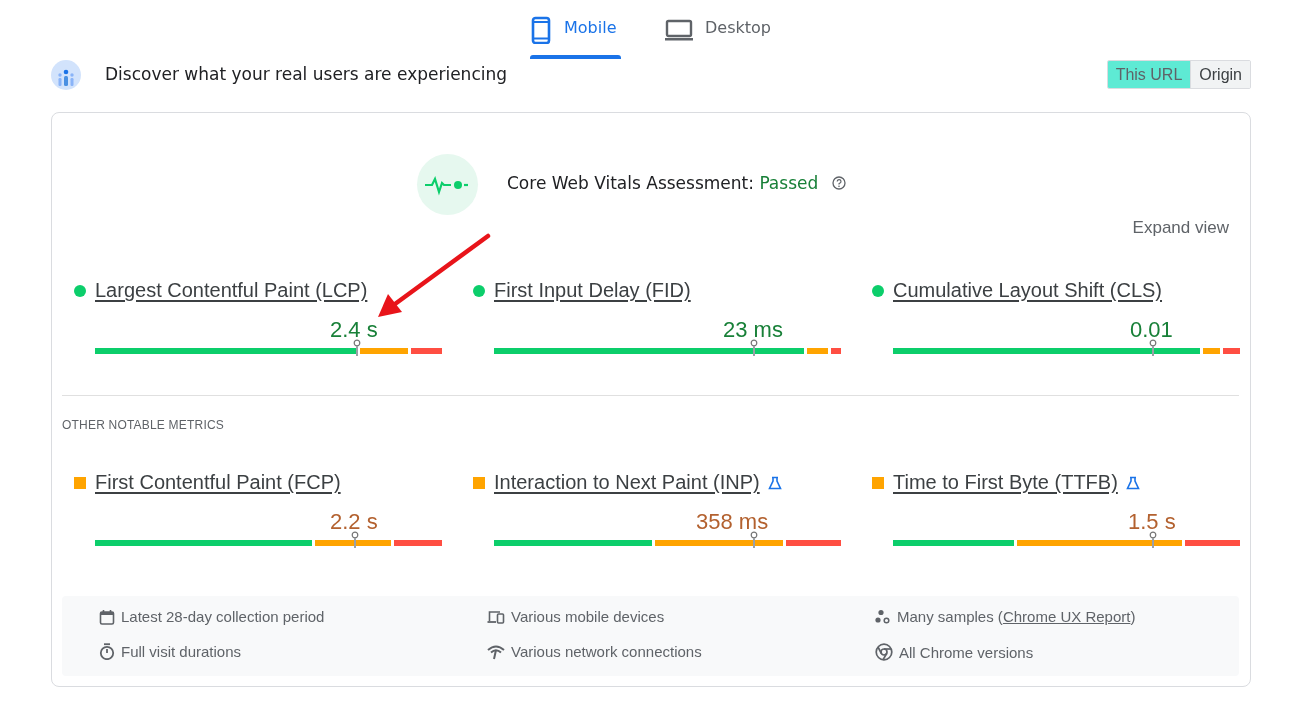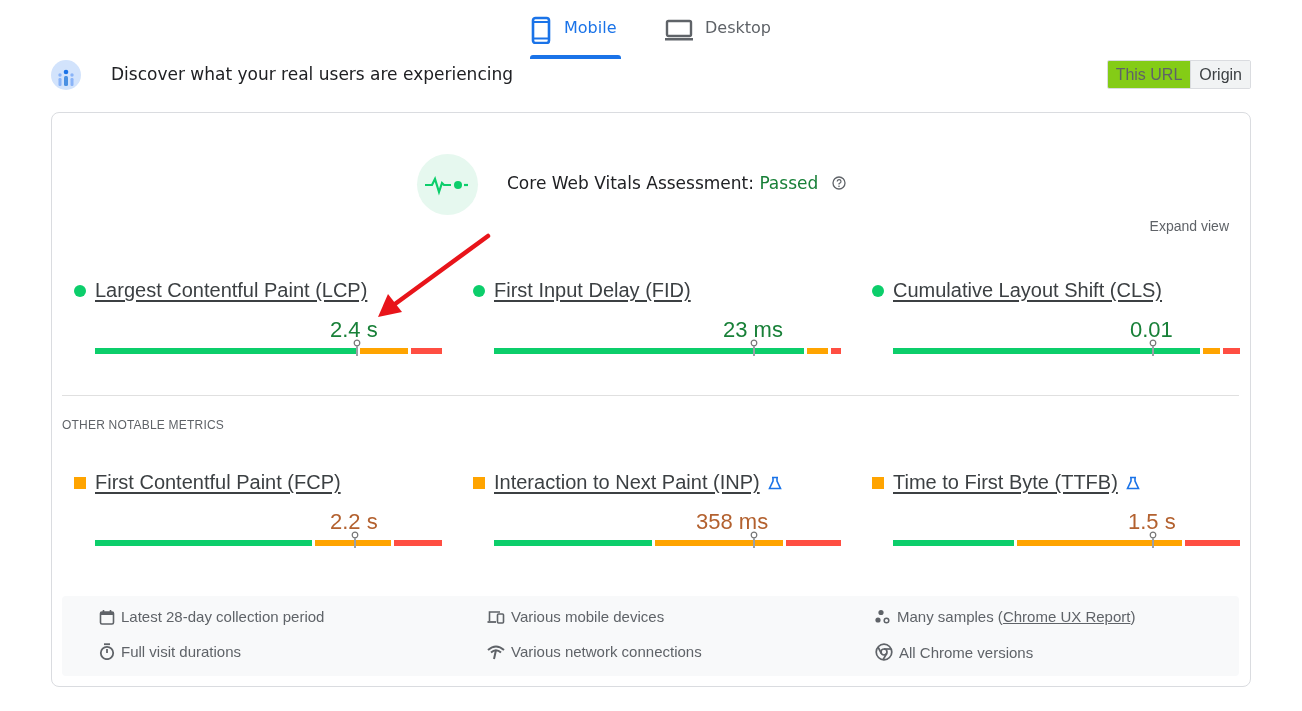--- a/index.html
+++ b/index.html
@@ -13,33 +13,33 @@
   .tab-desktop { left: 665px; }
   .tab-label { font-size: 18px; line-height: 32px; font-family: "DejaVu Sans", sans-serif; font-size: 16px; }
   .tab-mobile .tab-label { color: #1a73e8; }
   .tab-desktop .tab-label { color: #5f6368; }
   .tab-underline { position: absolute; left: 530px; top: 55px; width: 91px; height: 4px; background: #1a73e8; border-radius: 3px 3px 0 0; }
   .tab svg { margin-top: 4px; }
 
   
   .header { position: absolute; top: 60px; left: 51px; width: 1200px; height: 32px; }
   .header-icon { position: absolute; left: 0; top: 0; width: 30px; height: 30px; }
-  .header-title { position: absolute; left: 60px; top: 4px; font-family: "DejaVu Sans", sans-serif; font-size: 17px; color: #202124; }
+  .header-title { position: absolute; left: 54px; top: 4px; font-family: "DejaVu Sans", sans-serif; font-size: 17px; color: #202124; }
   .toggle { position: absolute; right: 0; top: 0; height: 29px; display: flex; border: 1px solid #dadce0; border-radius: 2px; overflow: hidden; }
   .toggle-btn { font-size: 16px; padding: 0 8px; line-height: 27px; color: #5f6368; cursor: pointer; }
-  .toggle-btn.url { background: #84cc16; border-right: 1px solid #dadce0; }
+  .toggle-btn.url { background: #5eead4; border-right: 1px solid #dadce0; }
   .toggle-btn.origin { background: #f1f3f4; color: #3c4043; }
 
   
   .card { position: absolute; left: 51px; top: 112px; width: 1200px; height: 575px; border: 1px solid #dadce0; border-radius: 8px; }
   .assess-icon { position: absolute; left: 365px; top: 41px; width: 61px; height: 61px; border-radius: 50%; background: #e6f8ef; }
   .assess-text { position: absolute; left: 455px; top: 60px; font-family: "DejaVu Sans", sans-serif; font-size: 17px; color: #202124; }
   .assess-status { color: #188038; }
   .help-icon { display: inline-block; vertical-align: middle; margin-left: 8px; margin-top: -3px; }
-  .expand { position: absolute; right: 21px; top: 105px; font-size: 14px; color: #5f6368; cursor: pointer; }
+  .expand { position: absolute; right: 21px; top: 105px; font-size: 17px; color: #5f6368; cursor: pointer; }
 
   .metric { position: absolute; width: 347px; height: 90px; }
   .metric-head { position: absolute; left: 0; top: 0; display: flex; align-items: center; white-space: nowrap; }
   .dot { width: 12px; height: 12px; border-radius: 50%; background: #0cce6b; margin-right: 9px; }
   .square { width: 12px; height: 12px; background: #ffa400; margin-right: 9px; }
   .metric-name { font-size: 20px; color: #3c4043; text-decoration: underline; text-underline-offset: 3px; cursor: pointer; }
   .lab-icon { margin-left: 8px; }
   .metric-value { position: absolute; top: 38px; font-size: 22px; }
   .val-good { color: #188038; }
   .val-avg { color: #b3612f; }

